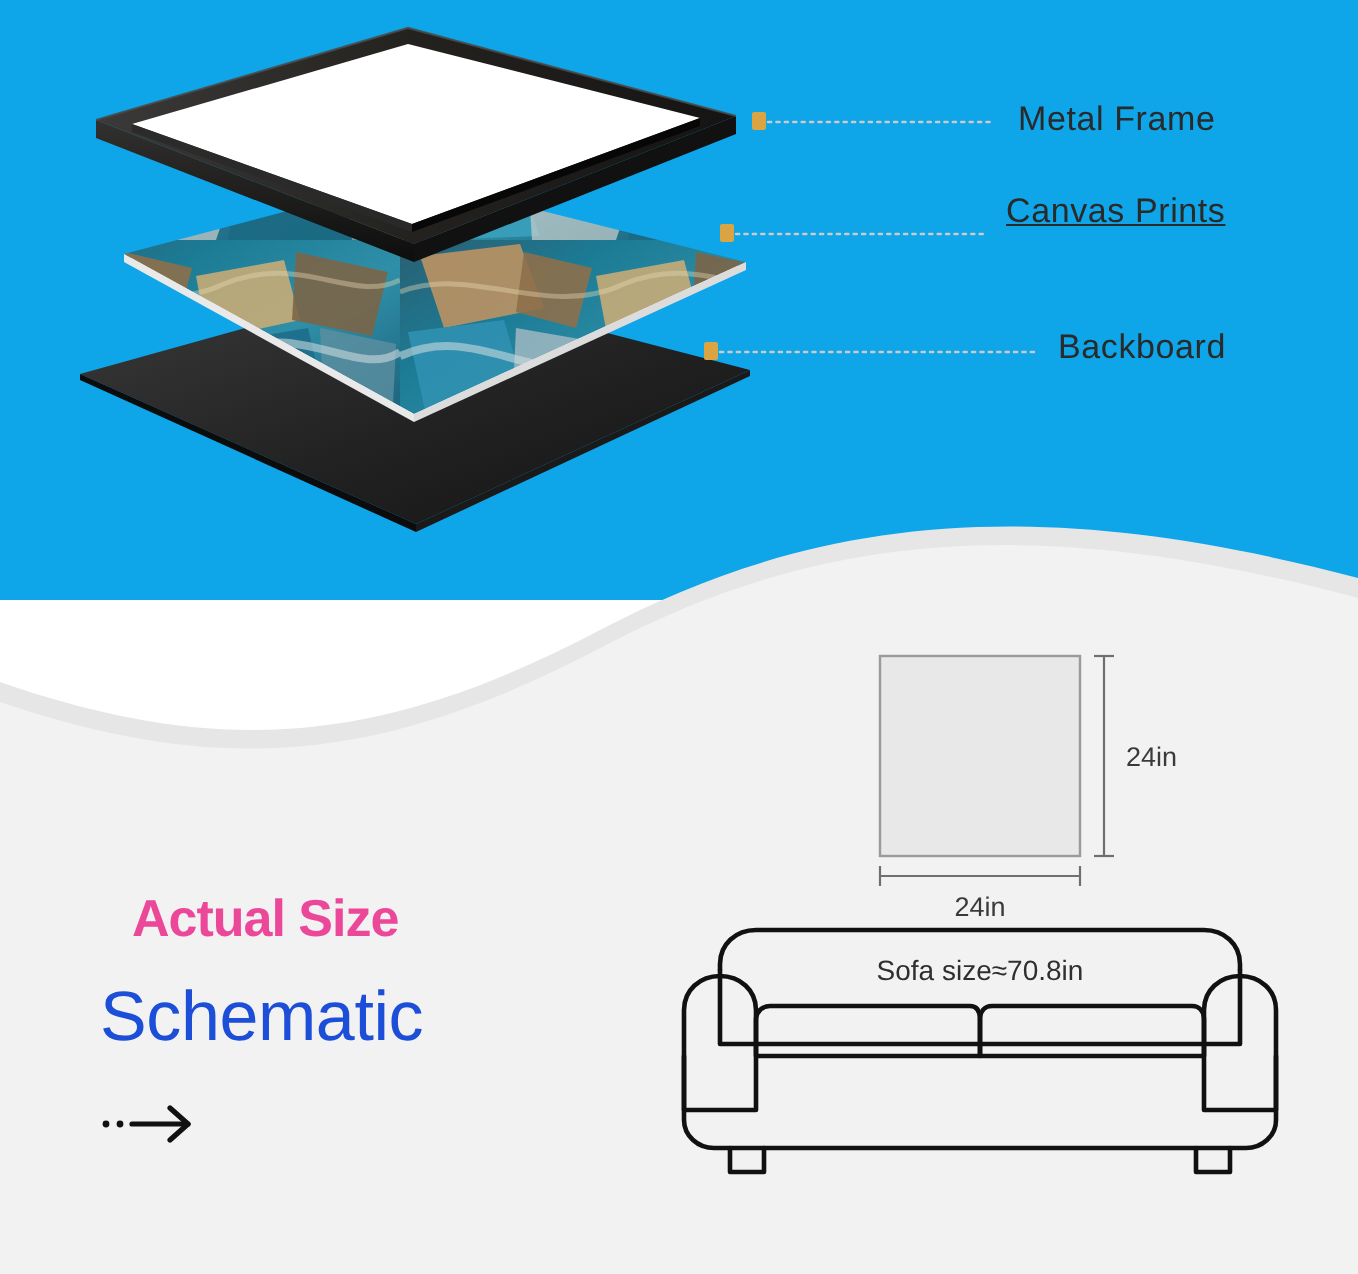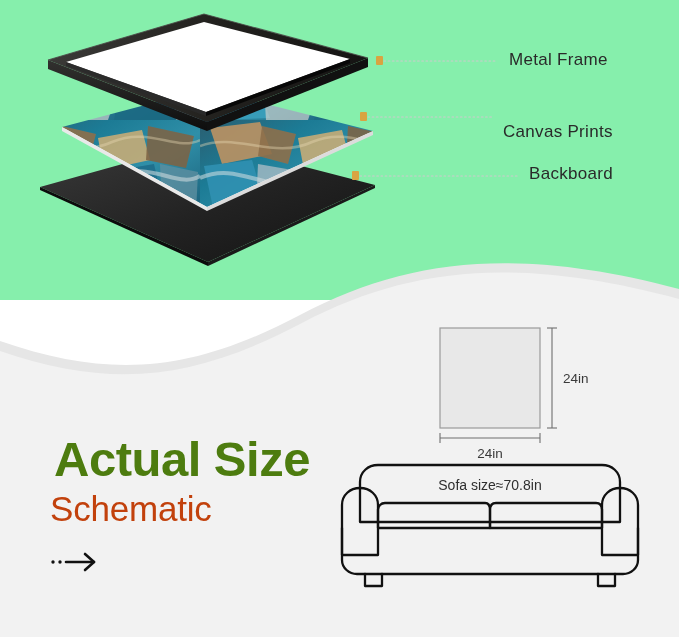--- a/index.html
+++ b/index.html
@@ -17,37 +17,37 @@
     height: 637px;
     overflow: hidden;
     background: #ffffff;
   }
 
   
   #top-section {
     position: absolute;
     left: 0; top: 0;
     width: 679px; height: 300px;
-    background: #86efac;
+    background: #0ea5e9;
   }
   #explode-svg {
     position: absolute;
     left: 0; top: 0;
   }
 
   
   .callout {
     position: absolute;
     font-size: 17px;
     color: #2a2a2a;
     letter-spacing: 0.3px;
     white-space: nowrap;
   }
   #label-frame    { left: 509px; top: 50px; }
-  #label-canvas   { left: 503px; top: 122px; }
+  #label-canvas   { left: 503px; top: 96px; text-decoration: underline; }
   #label-backboard{ left: 529px; top: 164px; }
 
   
   #bottom-section {
     position: absolute;
     left: 0; top: 255px;
     width: 679px;
     height: 382px;
     overflow: hidden;
   }
@@ -56,31 +56,31 @@
     left: 0; top: 0;
   }
 
   #size-text-block {
     position: absolute;
     left: 50px;
     top: 175px;
     z-index: 5;
   }
   #actual-size-title {
-    font-size: 49px;
+    font-size: 26px;
     font-weight: bold;
-    color: #4d7c0f;
+    color: #ec4899;
     line-height: 1.04;
     letter-spacing: -0.5px;
-    margin: 4px;
+    margin: 16px;
   }
   #schematic-sub {
     font-size: 35px;
     font-weight: normal;
-    color: #c2410c;
+    color: #1d4ed8;
     line-height: 1.12;
     letter-spacing: -0.2px;
     margin: 2px 0 0 0;
   }
   #arrow-glyph {
     margin-top: 22px;
     width: 60px;
     height: 24px;
   }
 

